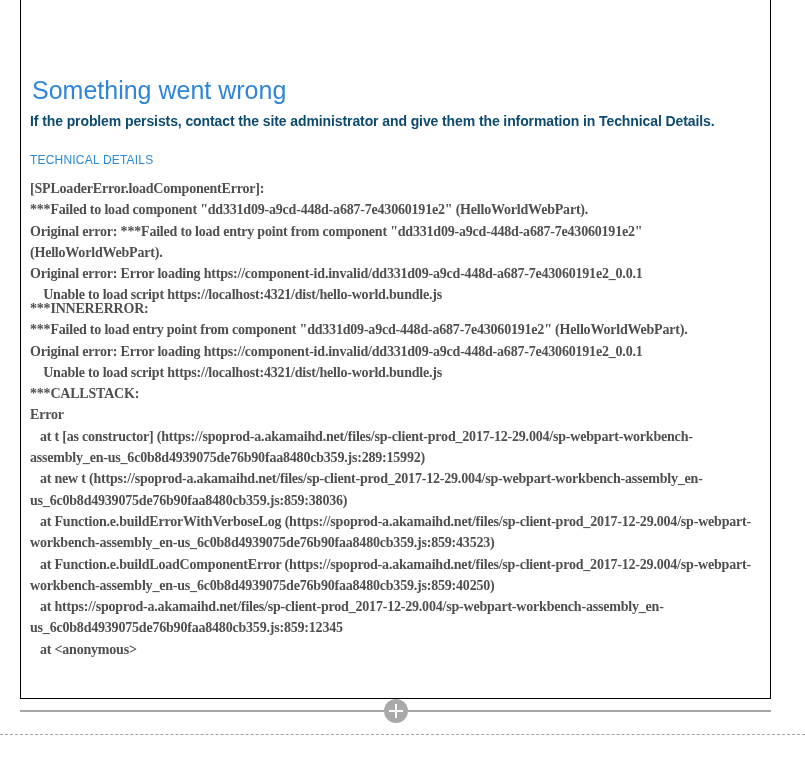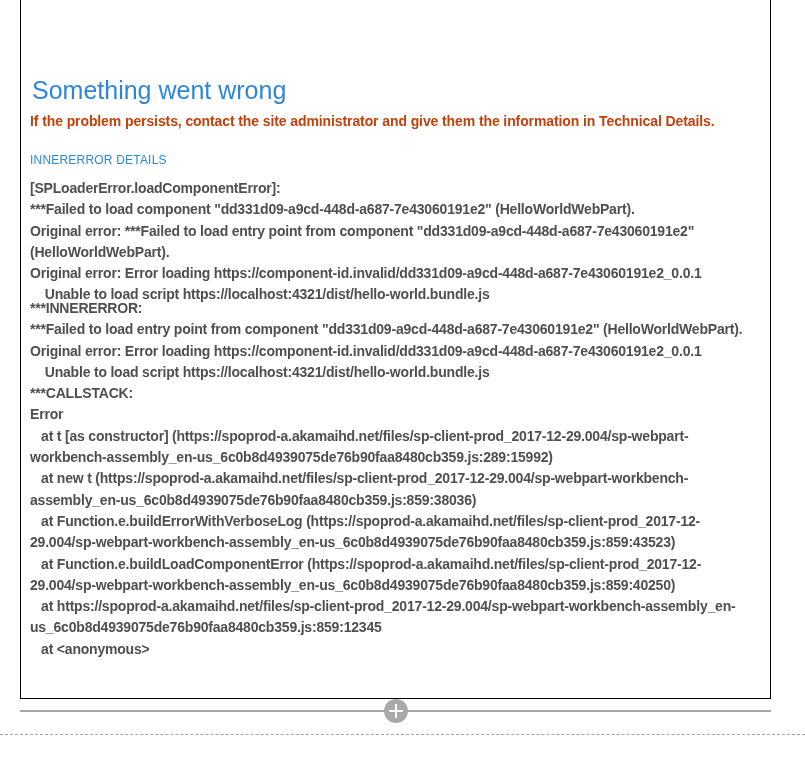--- a/index.html
+++ b/index.html
@@ -41,38 +41,38 @@
   .error-message {
     position: absolute;
     left: 30px;
     top: 110px;
     margin: 0;
     width: 740px;
     font-size: 14px;
     font-weight: 700;
     letter-spacing: -0.1px;
     line-height: 22px;
-    color: #c2410c;
+    color: #0c4a6e;
   }
   .tech-label {
     position: absolute;
     left: 30px;
     top: 151px;
     font-size: 12px;
     font-weight: 400;
     line-height: 18px;
     color: #2a8ad8;
     letter-spacing: 0.2px;
   }
   .tech-text {
     position: absolute;
     left: 30px;
     width: 731px;
     margin: 0;
-    font-family: Liberation Sans, sans-serif;
+    font-family: Liberation Serif, serif;
     font-size: 14px;
     font-weight: 700;
     letter-spacing: -0.2px;
     line-height: 21.3px;
     color: #4f4f4f;
     white-space: pre-wrap;
     overflow-wrap: break-word;
     word-wrap: break-word;
   }
   .tech-text.block1 { top: 178px; }
@@ -136,21 +136,21 @@
 <body>
 
 <div class="screen">
 
   <div class="frame"></div>
 
   <h1 class="error-title">Something went wrong</h1>
 
   <p class="error-message">If the problem persists, contact the site administrator and give them the information in Technical Details.</p>
 
-  <div class="tech-label">INNERERROR DETAILS</div>
+  <div class="tech-label">TECHNICAL DETAILS</div>
 
   <pre class="tech-text block1">[SPLoaderError.loadComponentError]:
 ***Failed to load component "dd331d09-a9cd-448d-a687-7e43060191e2" (HelloWorldWebPart).
 Original error: ***Failed to load entry point from component "dd331d09-a9cd-448d-a687-7e43060191e2" (HelloWorldWebPart).
 Original error: Error loading https://component-id.invalid/dd331d09-a9cd-448d-a687-7e43060191e2_0.0.1
     Unable to load script https://localhost:4321/dist/hello-world.bundle.js</pre>
 
   <pre class="tech-text block2">***INNERERROR:
 ***Failed to load entry point from component "dd331d09-a9cd-448d-a687-7e43060191e2" (HelloWorldWebPart).
 Original error: Error loading https://component-id.invalid/dd331d09-a9cd-448d-a687-7e43060191e2_0.0.1

